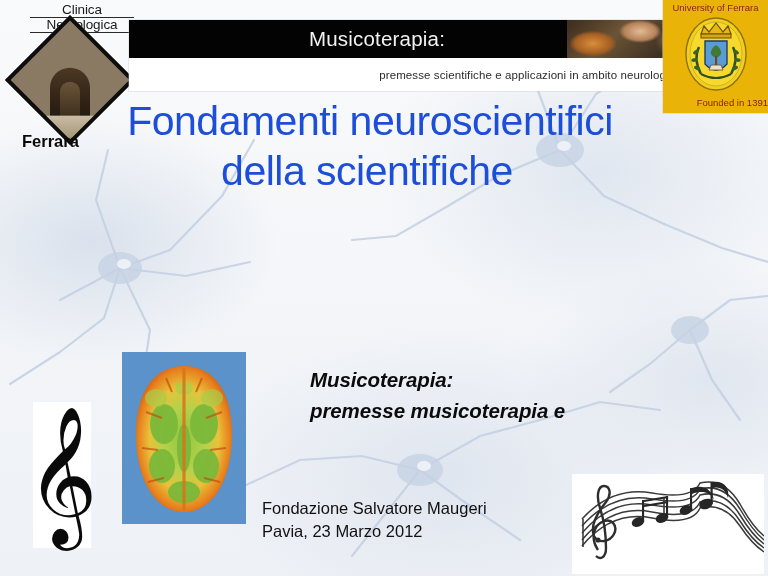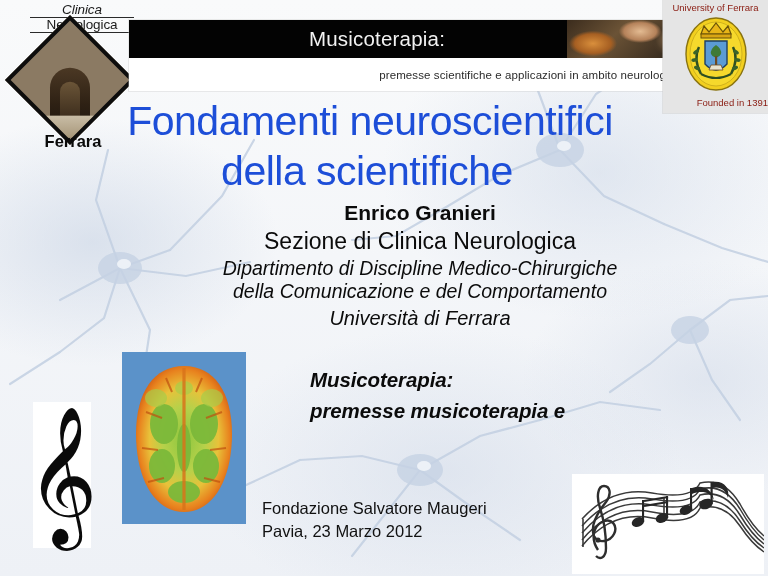--- a/index.html
+++ b/index.html
@@ -32,21 +32,21 @@
   
   #clinica-logo {
     position: absolute; left: 8px; top: 2px; width: 124px; height: 158px;
   }
   .cl-title {
     position: absolute; left: 22px; top: 1px; width: 104px;
     text-align: center; color: #1a1a1a;
     font-size: 13.5px; line-height: 14px; font-weight: 400;
     letter-spacing: -0.1px;
   }
-  .cl-l1 { border-bottom: 1.4px solid #2a2a2a; padding-bottom: 0px; font-style: italic; }
+  .cl-l1 { border-bottom: 1.4px solid #2a2a2a; padding-bottom: 0px; }
   .cl-l2 { border-bottom: 1.4px solid #2a2a2a; padding-bottom: 0px; }
   .cl-diamond {
     position: absolute; left: 16px; top: 32px; width: 92px; height: 92px;
     transform: rotate(45deg);
     border: 4px solid #0d0d0d;
     overflow: hidden;
     background: #8b7a63;
     box-sizing: border-box;
   }
   .cl-diamond-inner {
@@ -70,21 +70,21 @@
   .cl-floor {
     position:absolute; left: 18px; top: 96px; width: 96px; height: 22px;
     background: linear-gradient(180deg,#c9bda6 0%, #a7977a 100%);
   }
   .cl-speck {
     position:absolute; left: 27px; top: 96px; width: 9px; height: 9px;
     background:#c8751b;
   }
   .cl-ferrara {
     position: absolute; left: 14px; top: 130px; width: 102px;
-    text-align: center; color: #0a0a0a;
+    text-align: left; color: #0a0a0a;
     font-size: 16.5px; font-weight: 700; letter-spacing: 0px;
   }
 
   
   #banner {
     position: absolute; left: 129px; top: 20px; width: 556px; height: 71px;
     background: #ffffff;
     box-shadow: 0 0 0 1px rgba(200,200,200,0.35);
   }
   .banner-black {
@@ -109,21 +109,21 @@
   .banner-sub {
     position: absolute; left: 0; top: 38px; width: 100%; height: 33px;
     display: flex; align-items: center; justify-content: flex-end;
     color: #2b2b2b; font-size: 11.5px; letter-spacing: 0.1px;
     padding-right: 4px; box-sizing: border-box;
   }
 
   
   #unife {
     position: absolute; left: 663px; top: 0px; width: 105px; height: 113px;
-    background: #e5e5e5;
+    background: #eab308;
     box-shadow: 0 0 0 1px rgba(205,205,205,0.5);
   }
   .unife-top {
     position: absolute; left: 0; top: 2px; width: 100%;
     text-align: center; color: #8c2016;
     font-size: 9.5px; font-weight: 400;
   }
   .unife-bottom {
     position: absolute; left: 0; bottom: 5px; width: 100%;
     text-align: right; color: #8c2016;
@@ -285,27 +285,20 @@
       <path d="M20 60 Q35 68 50 60" stroke="#2f4f22" stroke-width="2.2" fill="none"></path>
     </svg>
     <div class="unife-bottom">Founded in 1391</div>
   </div>
 
   <div id="main-title">
     <div>Fondamenti neuroscientifici</div>
     <div class="mt-l2">della scientifiche</div>
   </div>
 
-  <div id="author-block">
-    <div class="au-name">Enrico Granieri</div>
-    <div class="au-sez">Sezione di Clinica Neurologica</div>
-    <div class="au-dip">Dipartimento di Discipline Medico-Chirurgiche</div>
-    <div class="au-dip">della Comunicazione e del Comportamento</div>
-    <div class="au-uni">Università di Ferrara</div>
-  </div>
 
   <div id="brain">
     <svg width="124" height="172" viewBox="0 0 124 172">
       <rect width="124" height="172" fill="#5b92c9"></rect>
       <defs>
         <radialGradient id="brainGrad" cx="50%" cy="50%" r="58%">
           <stop offset="0%" stop-color="#8dc63f"></stop>
           <stop offset="38%" stop-color="#b6d14a"></stop>
           <stop offset="62%" stop-color="#e8c23a"></stop>
           <stop offset="82%" stop-color="#e8821e"></stop>

